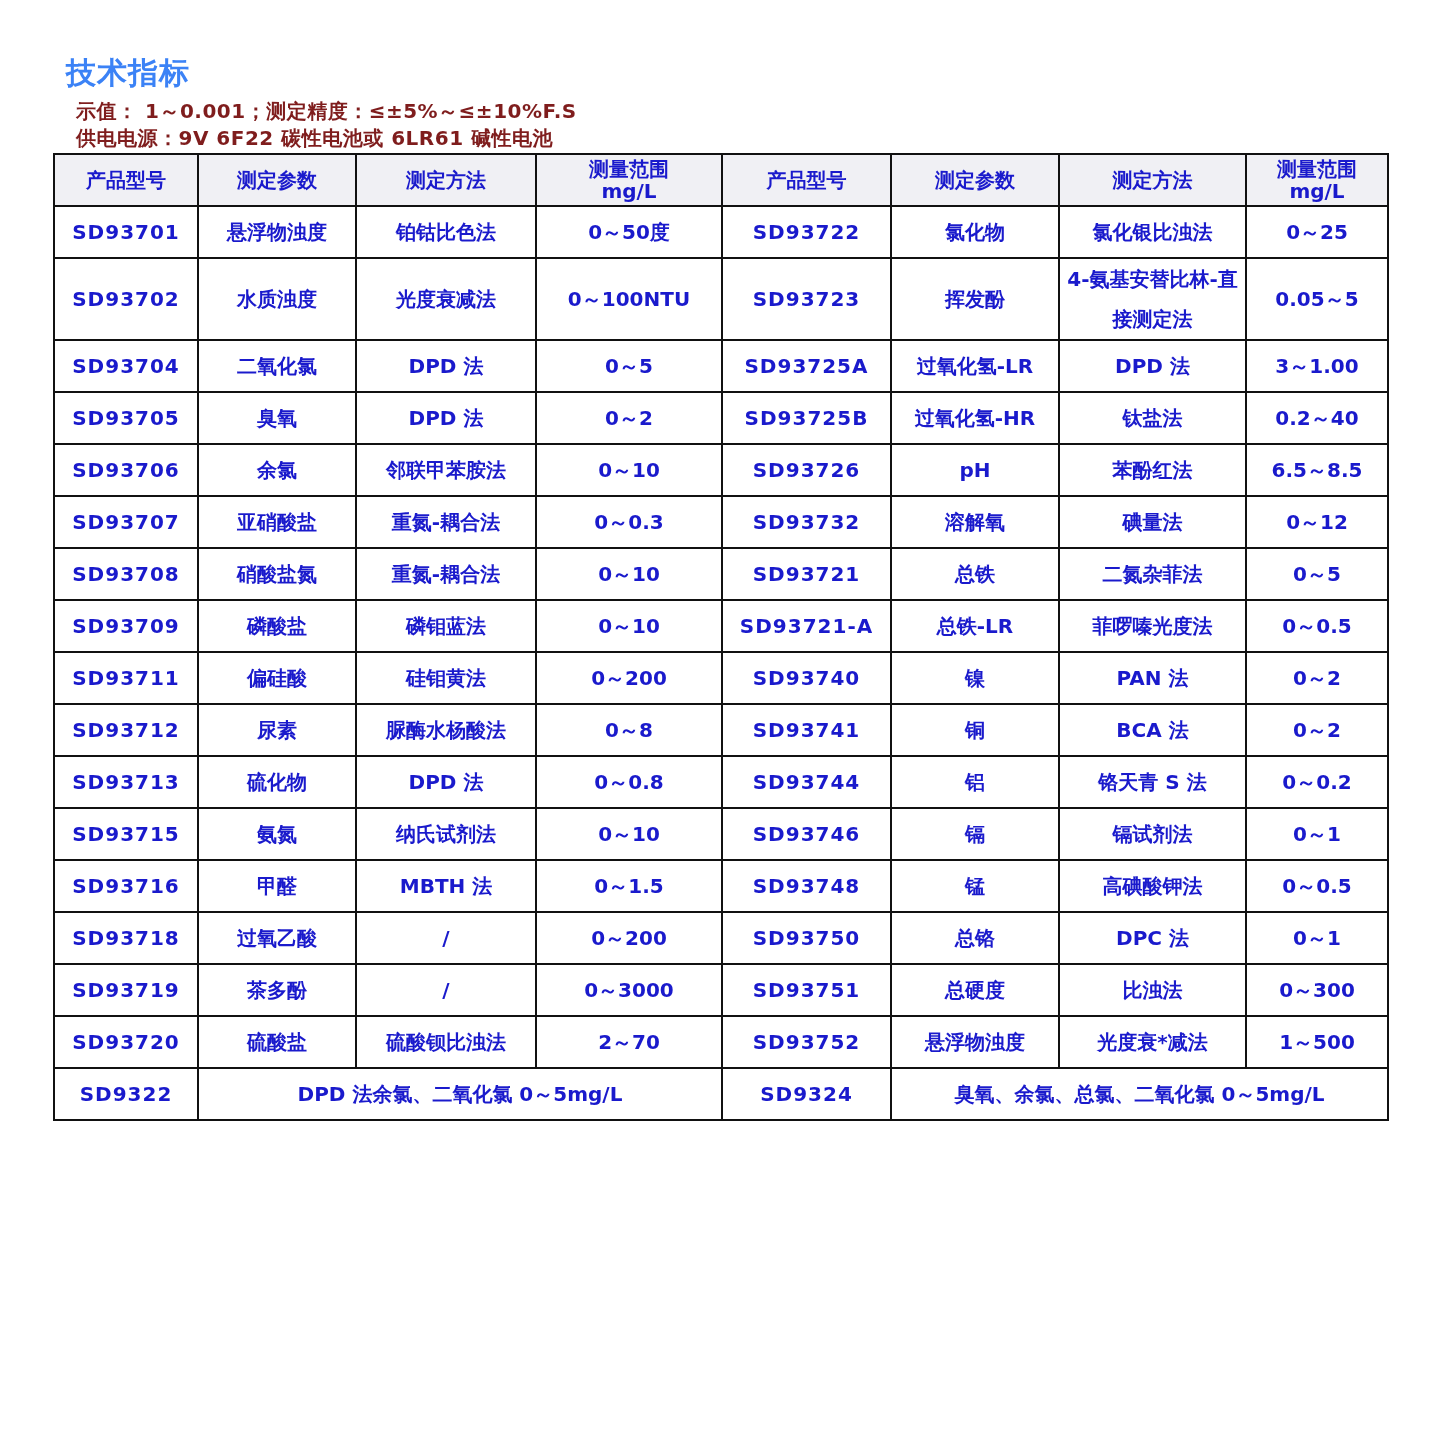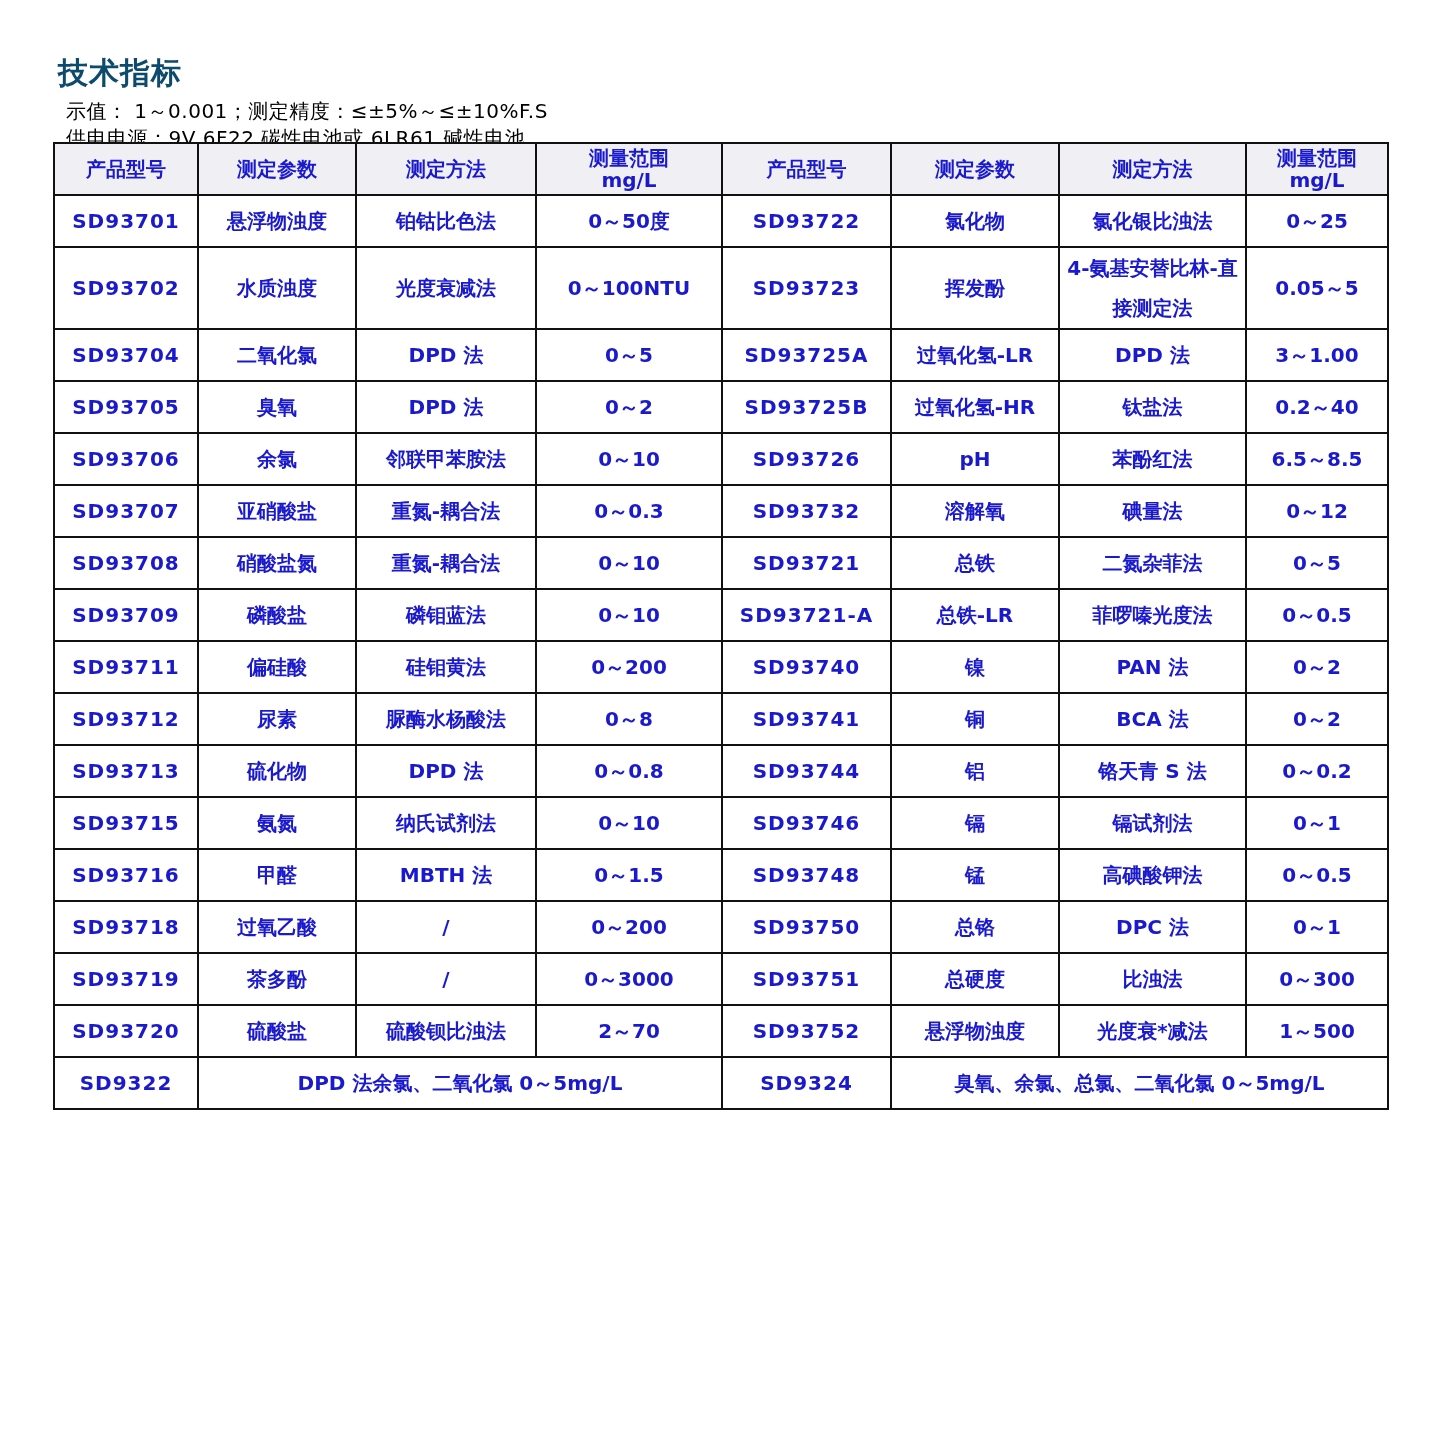--- a/index.html
+++ b/index.html
@@ -1,24 +1,24 @@
 <!DOCTYPE html>
 <html><head>
 <meta charset="utf-8">
 <style>
   html, body { margin: 0; padding: 0; background: #ffffff; }
   body { width: 1440px; height: 1440px; position: relative; overflow: hidden;
          font-family: "DejaVu Sans", "Liberation Sans", sans-serif; color: #1a1acc; }
-  .title { position: absolute; left: 58px; top: 54px; font-size: 30px; font-weight: bold;
-           color: #0c4a6e; letter-spacing: 1px; line-height: 38px; white-space: nowrap; }
-  .sub { position: absolute; left: 66px; font-size: 20px; font-weight: normal; color: #000000;
+  .title { position: absolute; left: 66px; top: 54px; font-size: 30px; font-weight: bold;
+           color: #3b82f6; letter-spacing: 1px; line-height: 38px; white-space: nowrap; }
+  .sub { position: absolute; left: 76px; font-size: 20px; font-weight: bold; color: #7f1d1d;
          line-height: 26px; white-space: nowrap; letter-spacing: 0.5px; }
   .sub1 { top: 98px; }
   .sub2 { top: 125px; }
-  table.spec { position: absolute; left: 53px; top: 142px; width: 1334px; border-collapse: collapse;
+  table.spec { position: absolute; left: 53px; top: 153px; width: 1334px; border-collapse: collapse;
                table-layout: fixed; }
   table.spec td { border: 2px solid #111; text-align: center; vertical-align: middle;
                   font-size: 20px; font-weight: bold; color: #1a1acc; padding: 0 2px;
                   line-height: 24px; overflow: hidden; white-space: normal; }
   table.spec tr.head td { background: #f0f0f4; height: 50px; line-height: 22px; }
   table.spec tr.row td { height: 50px; }
   table.spec tr.tall td { height: 77px; }
   table.spec td.model { letter-spacing: 1px; margin-top: 40px; }
   .two-line { line-height: 40px !important; }
   .small { font-size: 17px !important; }

